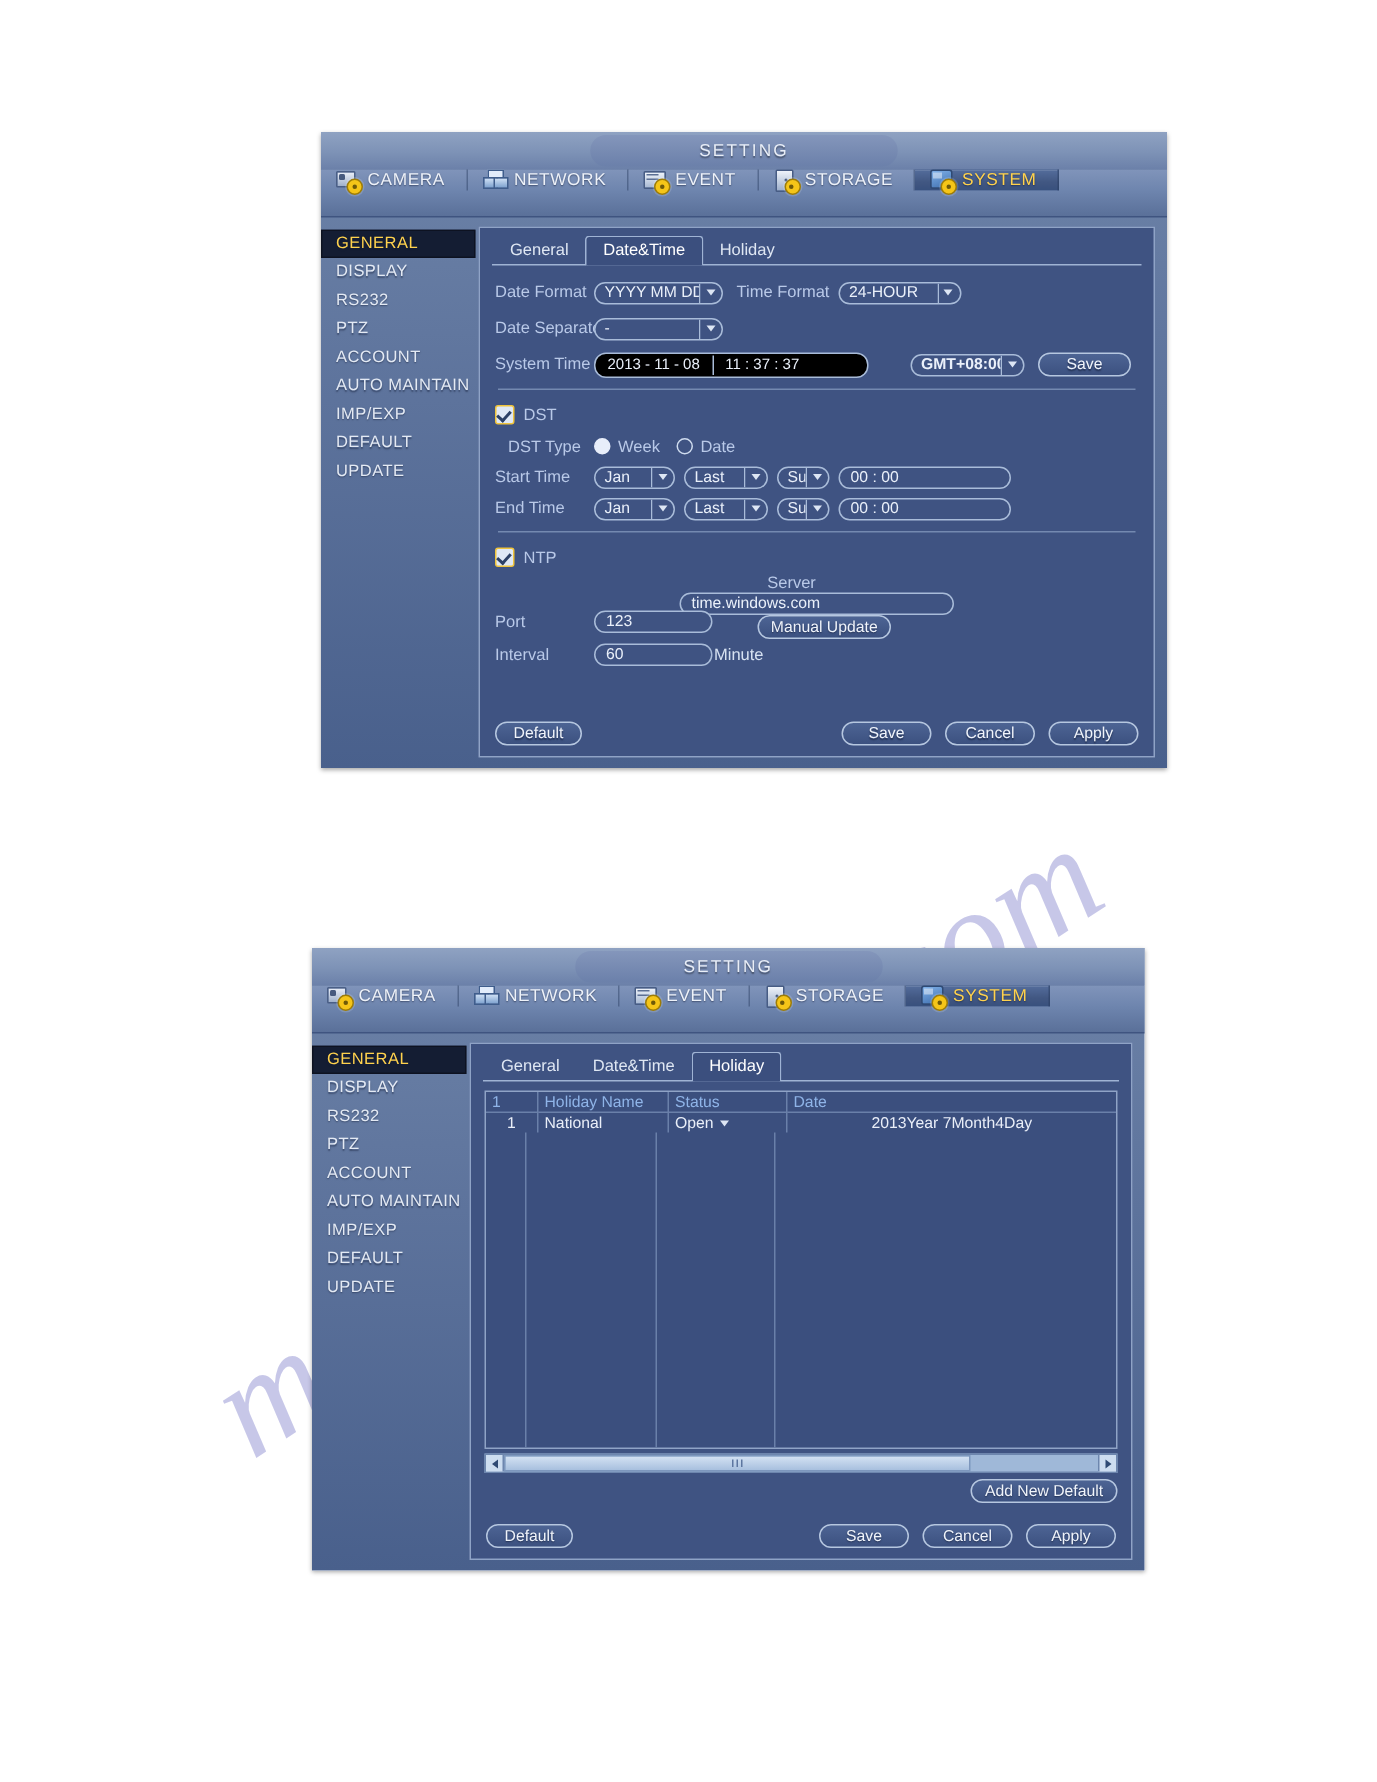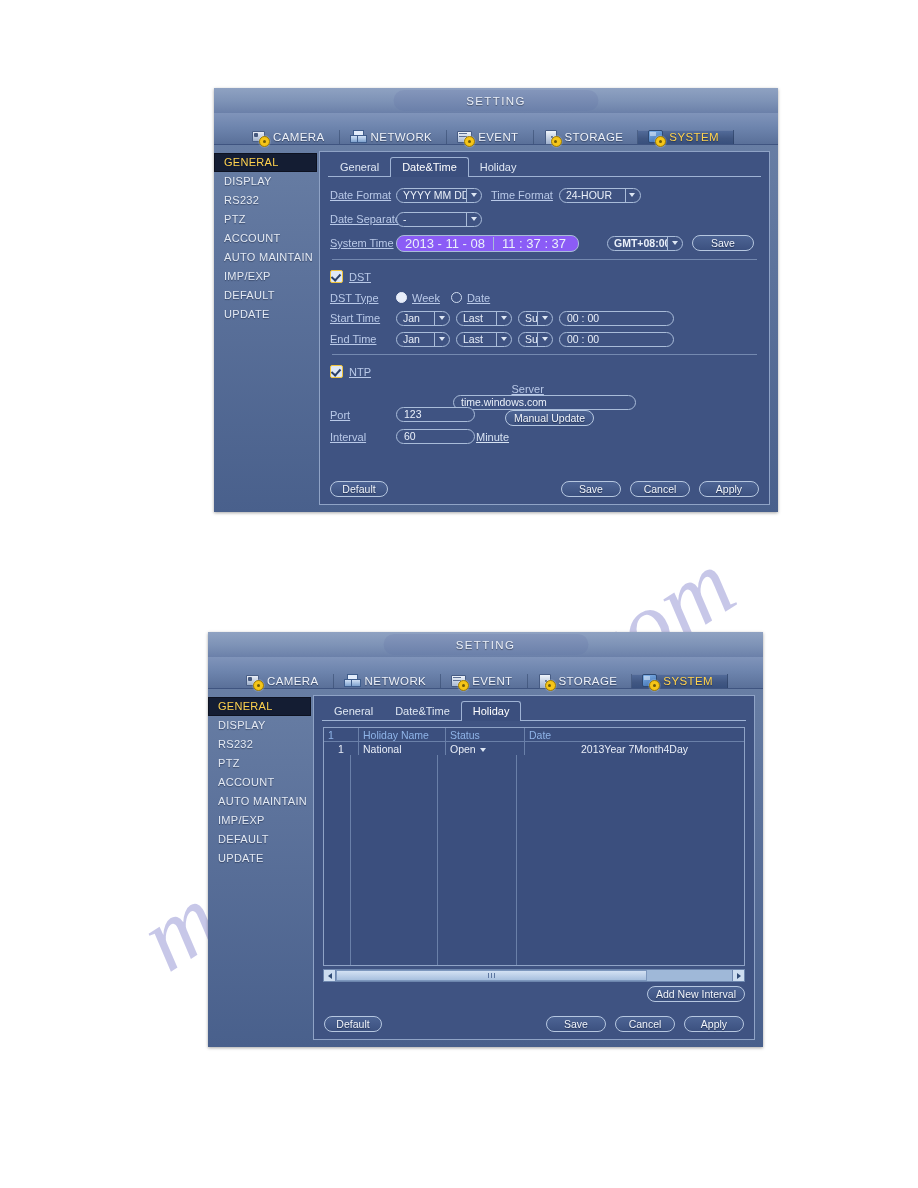--- a/index.html
+++ b/index.html
@@ -41,24 +41,23 @@
     position:absolute;left:50%;top:2px;transform:translateX(-50%);
     width:205px;height:21px;border-radius:11px;
     background:linear-gradient(180deg,#8496bb 0%,#6b80aa 100%);
     color:#e9eef7;font-size:11.5px;letter-spacing:1.4px;
     display:flex;align-items:center;justify-content:center;
     text-shadow:0 1px 1px rgba(0,0,0,.4);
   }
 
   
   .tabbar{
-    height:31px;display:flex;align-items:flex-end;
+    height:31px;display:flex;align-items:flex-start;
     background:linear-gradient(180deg,#8094ba 0%,#6e85ae 45%,#5a7099 100%);
     border-bottom:1px solid #3f5480;
-    padding-left:28px;
   }
   .tab{
     display:flex;align-items:center;gap:5px;
     padding:0 14px 0 10px;
     color:#eef2f9;font-size:11.5px;letter-spacing:.4px;
     border-right:1px solid rgba(40,60,95,.45);
     text-shadow:0 1px 1px rgba(20,30,55,.55);
     position:relative;
   }
   .tab.active{
@@ -123,21 +122,21 @@
   .subtab.active{
     background:#3b4f7e;color:#ffffff;
     border:1px solid #9fb3d4;border-bottom:none;
     border-radius:3px 3px 0 0;height:19px;line-height:19px;
     position:relative;top:1px;
   }
   .subtab-line{height:1px;background:#9fb3d4;margin:0 8px;}
 
   .form{padding:8px 10px 0 10px;color:#b9c9e8;font-size:11px;}
   .row{display:flex;align-items:center;height:20px;margin-bottom:4px;}
-  .lbl{width:66px;flex:0 0 auto;color:#b9c9e8;font-size:11px;white-space:nowrap;text-decoration:underline;}
+  .lbl{width:66px;flex:0 0 auto;color:#b9c9e8;font-size:11px;white-space:nowrap;}
   .lbl.w-auto{width:auto;margin-right:6px;}
 
   
   .sel{
     height:15px;line-height:15px;
     background:#3f5382;border:1px solid #a9bcd9;border-radius:8px;
     color:#eaf0fa;font-size:10.5px;
     display:inline-flex;align-items:center;
     padding:0 1px 0 6px;box-sizing:border-box;position:relative;
   }
@@ -178,22 +177,22 @@
   .radio{
     width:9px;height:9px;border-radius:50%;
     border:1px solid #cfdcef;flex:0 0 auto;margin-right:5px;
     background:transparent;position:relative;
   }
   .radio.on{background:#e8eefa;border-color:#e8eefa;}
   .hr{height:1px;background:#7489b0;margin:6px 2px 8px 2px;}
 
   .sys-time{
     display:inline-flex;align-items:center;height:15px;
-    border:1px solid #a9bcd9;border-radius:8px;color:#eaf0fa;font-size:13px;
-    background:#8b5cf6;overflow:hidden;
+    border:1px solid #a9bcd9;border-radius:8px;color:#eaf0fa;font-size:10px;
+    background:#000000;overflow:hidden;
   }
   .sys-time .d{padding:0 8px;}
   .sys-time .sep{width:1px;height:13px;background:#a9bcd9;}
   .sys-time .t{padding:0 8px;}
 
   .footer{
     position:absolute;left:0;right:0;bottom:0;height:30px;
     display:flex;align-items:center;padding:0 10px;box-sizing:border-box;
   }
   .footer .right{margin-left:auto;display:flex;gap:9px;}
@@ -366,21 +365,21 @@
           <div class="btn" style="width:62px;margin-left:9px;">Save</div>
         </div>
 
         <div class="hr"></div>
 
         <div class="row" style="height:17px;margin-bottom:4px;">
           <span class="chk"></span>
           <span class="lbl w-auto">DST</span>
         </div>
 
-        <div class="row" style="height:17px;margin-bottom:3px;">
+        <div class="row" style="height:17px;margin-bottom:3px;text-align:center;">
           <div class="lbl">DST Type</div>
           <span class="radio on"></span>
           <span class="lbl w-auto" style="margin-right:11px;">Week</span>
           <span class="radio"></span>
           <span class="lbl w-auto">Date</span>
         </div>
 
         <div class="row" style="height:18px;margin-bottom:3px;">
           <div class="lbl">Start Time</div>
           <div class="sel" style="width:54px;">
@@ -576,21 +575,21 @@
             <span></span>
             <span></span>
           </div>
         <div class="track"></div>
         <div class="end r">
             <i></i>
           </div>
       </div>
 
       <div class="addrow">
-        <div class="btn" style="width:98px;">Add New Interval</div>
+        <div class="btn" style="width:98px;">Add New Default</div>
       </div>
 
       <div class="footer">
         <div class="btn" style="width:58px;">Default</div>
         <div class="right">
           <div class="btn" style="width:60px;">Save</div>
           <div class="btn" style="width:60px;">Cancel</div>
           <div class="btn" style="width:60px;">Apply</div>
         </div>
       </div>

